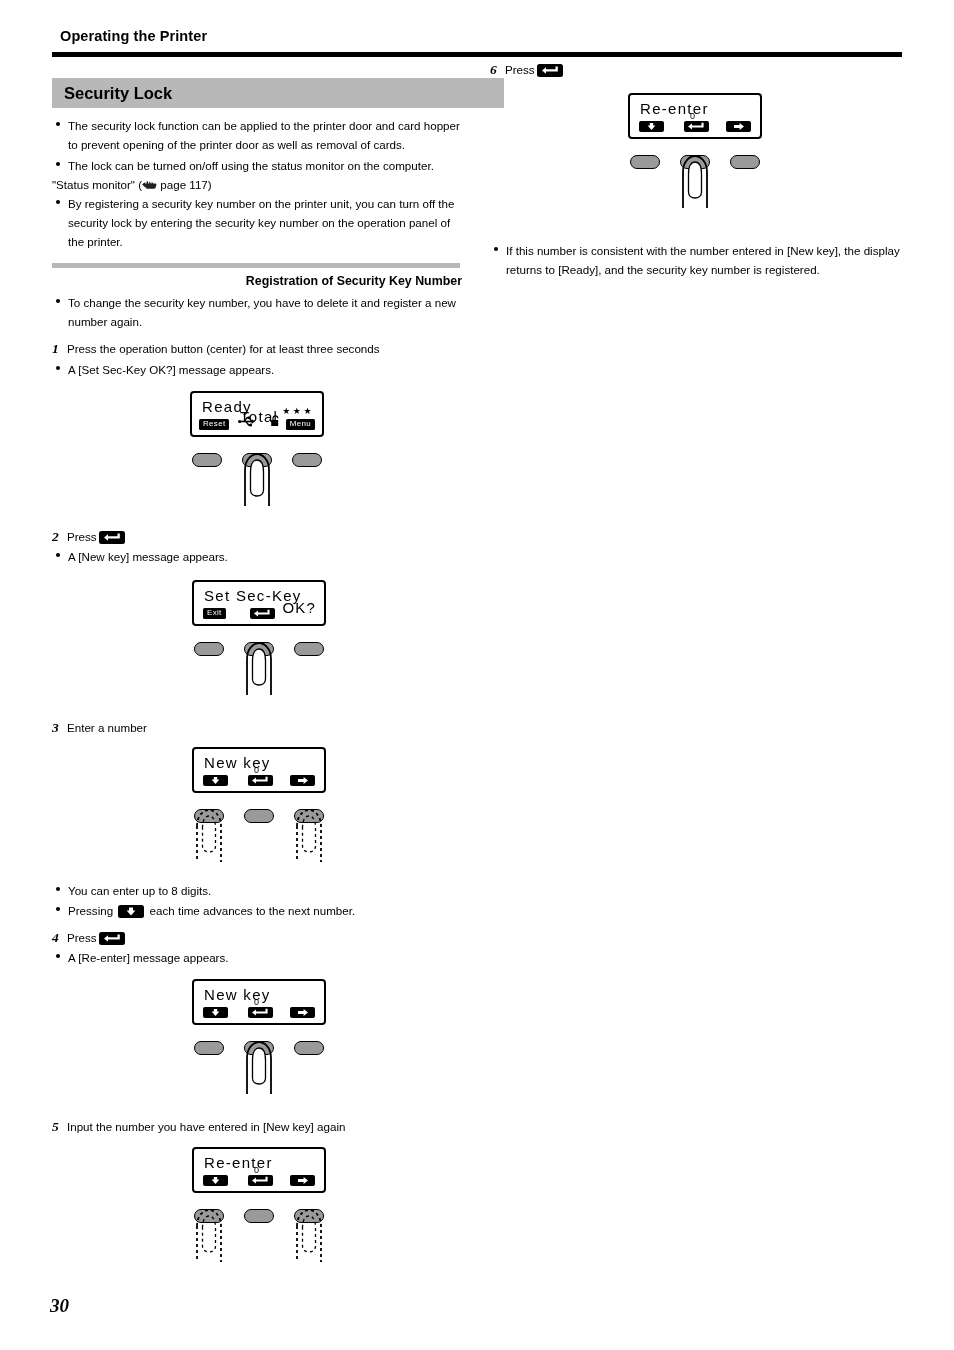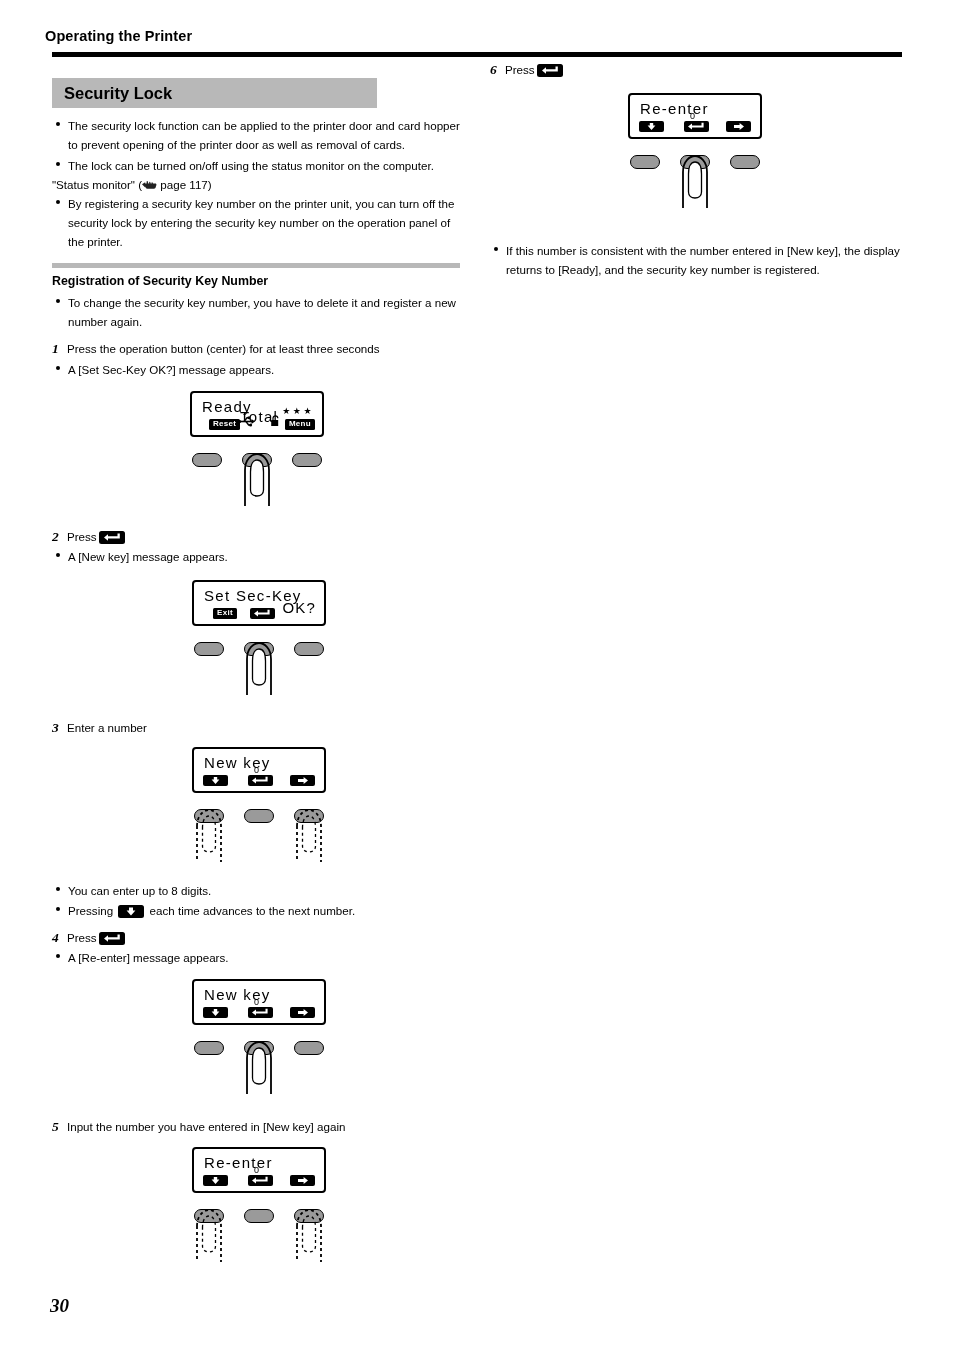--- a/index.html
+++ b/index.html
@@ -20,21 +20,21 @@
     position: absolute;
     left: 0; top: 0;
     width: 954px;
     height: 1350px;
     overflow: hidden;
   }
 
   
   .running-head {
     position: absolute;
-    left: 45px;
+    left: 60px;
     top: 28px;
     font-size: 14.5px;
     font-weight: bold;
     letter-spacing: 0.1px;
   }
   .header-rule {
     position: absolute;
     left: 52px;
     top: 52px;
     width: 850px;
@@ -53,21 +53,21 @@
     position: absolute;
     left: 490px;
     top: 62px;
     width: 412px;
   }
 
   
   .section-bar {
     background: #b8b8b8;
     height: 30px;
-    width: 325px;
+    width: 452px;
     display: flex;
     align-items: center;
     padding-left: 12px;
     box-sizing: border-box;
     margin-bottom: 8px;
   }
   .section-bar .t {
     font-size: 16.5px;
     font-weight: bold;
   }
@@ -108,20 +108,21 @@
     width: 408px;
     height: 5px;
     background: #b8b8b8;
     margin-top: 12px;
     margin-bottom: 6px;
   }
   .sub-head {
     font-size: 12.4px;
     font-weight: bold;
     margin-bottom: 5px;
+    text-align: right;
   }
 
   
   .step {
     display: flex;
     align-items: baseline;
     font-size: 11.6px;
     line-height: 15.3px;
     margin-top: 10px;
     margin-bottom: 3px;
@@ -189,26 +190,25 @@
     font-size: 9px;
     letter-spacing: 2.5px;
   }
 
   
   .sk {
     position: absolute;
     background: #000;
     color: #fff;
     font-size: 8px;
-    font-weight: bold;
+    font-weight: normal;
     letter-spacing: 0.3px;
     padding: 1px 4px 1.5px 4px;
     border-radius: 1.5px;
     line-height: 1;
-    margin-left: 10px;
   }
   .sk-reset { left: 7px; bottom: 5px; }
   .sk-menu  { right: 7px; bottom: 5px; }
   .sk-exit  { left: 9px; bottom: 5px; }
 
   
   .lk {
     position: absolute;
     bottom: 5px;
     width: 25px;

